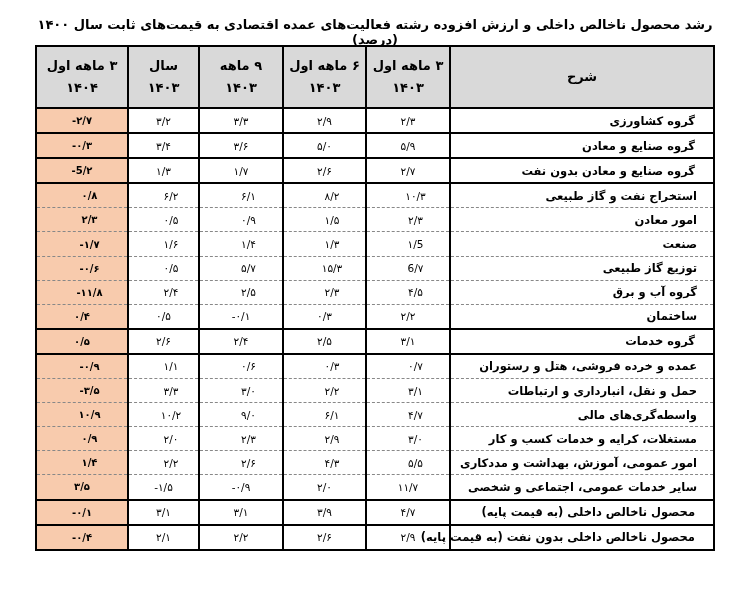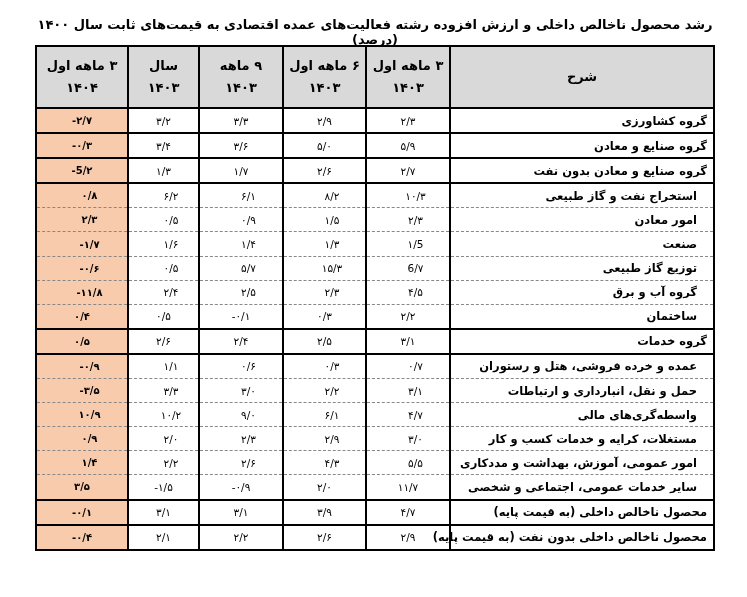--- a/index.html
+++ b/index.html
@@ -6,21 +6,21 @@
   body { width: 747px; height: 597px; position: relative; overflow: hidden;
          font-family: "DejaVu Sans", sans-serif; color: #000; }
   .title { position: absolute; top: 17px; left: 30px; width: 690px; text-align: center;
            direction: rtl; font-weight: bold; font-size: 13px; letter-spacing: -0.2px; }
   table { position: absolute; top: 45px; left: 35px; width: 678px; border-collapse: collapse;
           direction: rtl; table-layout: fixed; }
   th, td { border-left: 2px solid #000; border-right: 2px solid #000; padding: 0; text-align: center; }
   th { background: #d9d9d9; height: 60px; font-size: 13px; font-weight: bold; line-height: 22px;
        border-top: 2px solid #000; border-bottom: 2px solid #000; }
   td { height: 23.1px; font-size: 10.5px; }
-  td.label { text-align: right; padding-right: 6px; font-weight: bold; font-size: 11.5px; white-space: nowrap; }
+  td.label { text-align: right; padding-right: 18px; font-weight: bold; font-size: 11.5px; white-space: nowrap; }
   td.label.sub { padding-right: 16px; }
   td.hl { background: #f8cbad; font-weight: bold; font-size: 10px; }
   tr.solid td { border-bottom: 2px solid #000; }
   tr.dash td { border-bottom: 1px dashed #888; padding-left: 15px; }
   tr.last td { border-bottom: 2.5px solid #000; }
   .num { direction: ltr; unicode-bidi: embed; }
 </style>
 </head>
 <body>
 

